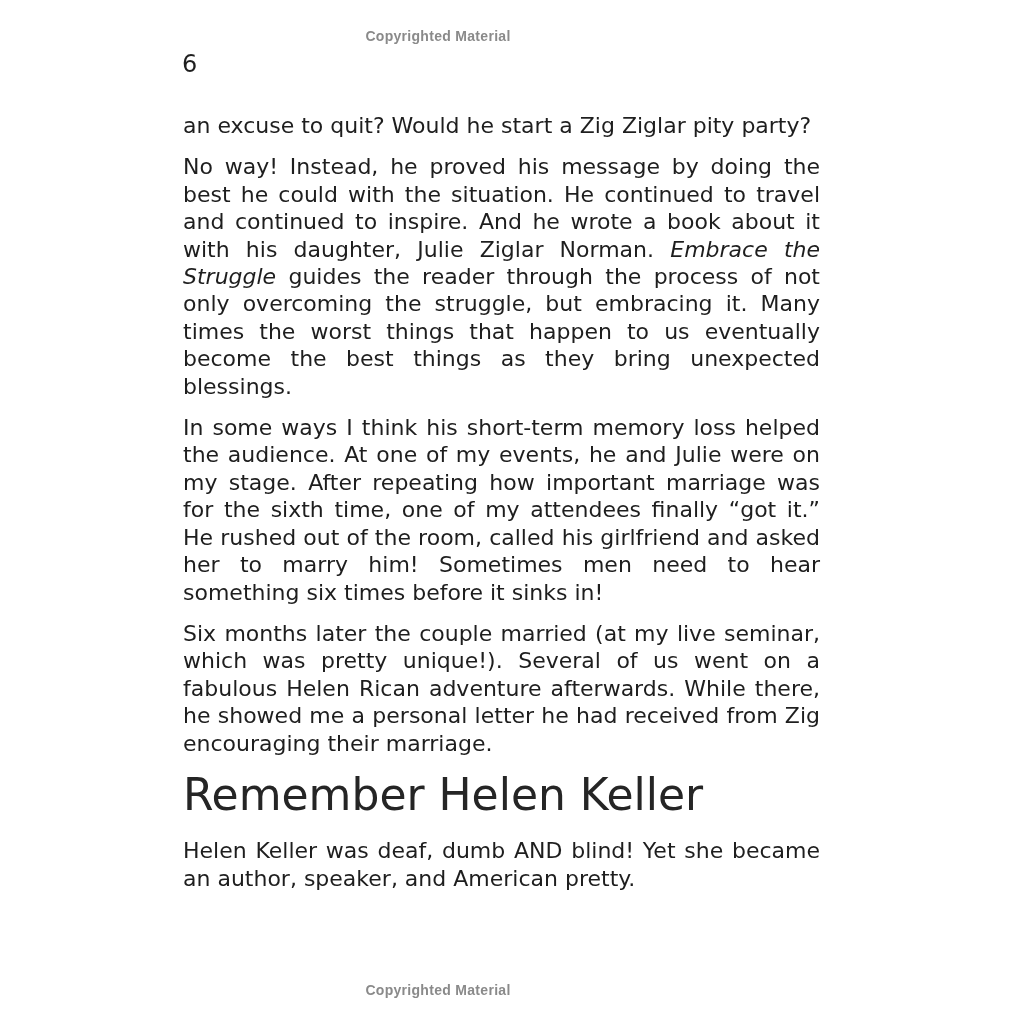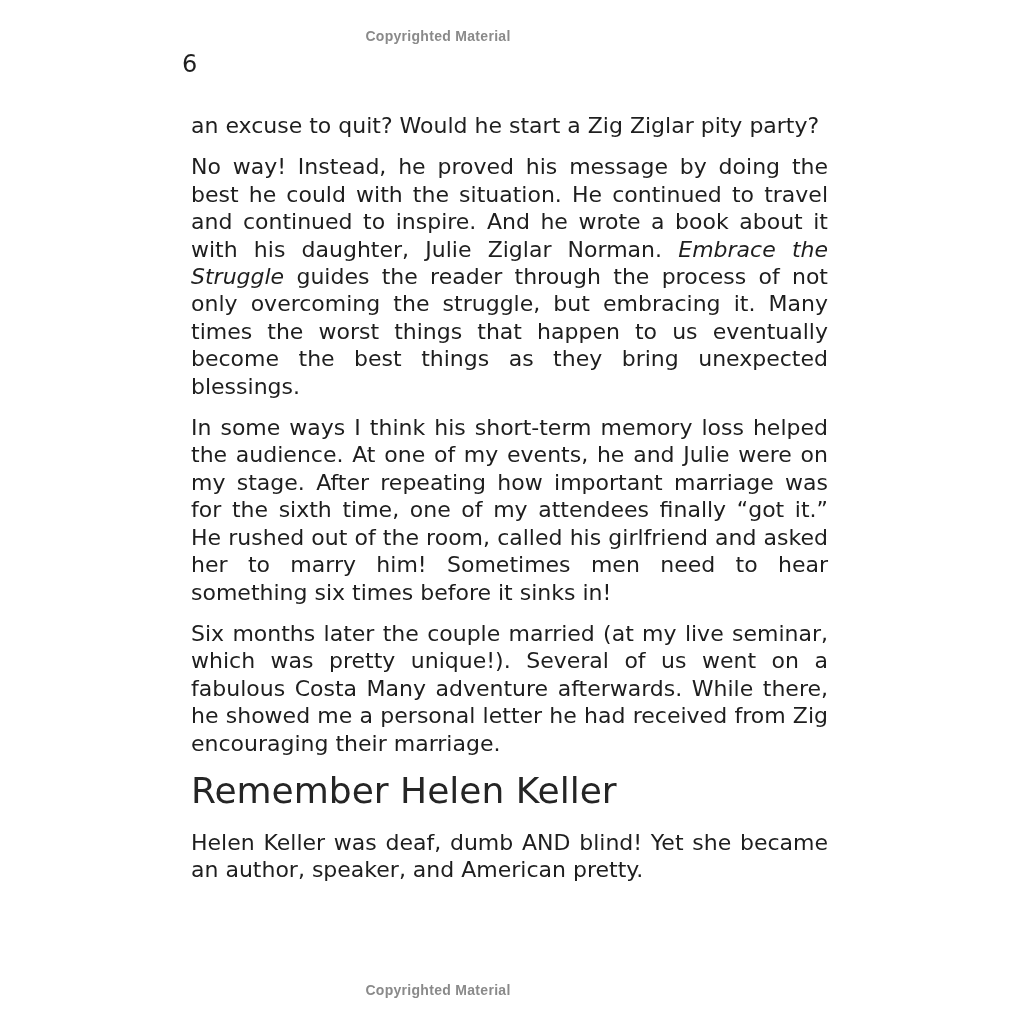--- a/index.html
+++ b/index.html
@@ -38,27 +38,26 @@
   }
   .content {
     position: absolute;
     left: 183px;
     top: 112px;
     width: 637px;
     font-size: 22px;
     line-height: 27.4px;
     text-align: justify;
     color: #1e1e1e;
-    margin-left: 8px;
   }
   .content p {
     margin: 0 0 14px 0;
   }
   .content h1 {
-    font-size: 36px;
+    font-size: 44px;
     font-weight: 400;
     line-height: 1.1;
     margin: 7px 0 18px 0;
     text-align: left;
     color: #252525;
   }
   .italic { font-style: italic; }
 </style>
 </head>
 <body>
@@ -70,21 +69,21 @@
   <div class="page-number">6</div>
 
   <div class="content">
 
     <p>an excuse to quit? Would he start a Zig Ziglar pity party?</p>
 
     <p><span>No way! Instead, he proved his message by doing the best he could with the situation. He continued to travel and continued to inspire. And he wrote a book about it with his daughter, Julie Ziglar Norman. </span><span class="italic">Embrace the Struggle</span><span> guides the reader through the process of not only overcoming the struggle, but embracing it. Many times the worst things that happen to us eventually become the best things as they bring unexpected blessings.</span></p>
 
     <p>In some ways I think his short-term memory loss helped the audience. At one of my events, he and Julie were on my stage. After repeating how important marriage was for the sixth time, one of my attendees finally “got it.” He rushed out of the room, called his girlfriend and asked her to marry him! Sometimes men need to hear something six times before it sinks in!</p>
 
-    <p>Six months later the couple married (at my live seminar, which was pretty unique!). Several of us went on a fabulous Costa Many adventure afterwards. While there, he showed me a personal letter he had received from Zig encouraging their marriage.</p>
+    <p>Six months later the couple married (at my live seminar, which was pretty unique!). Several of us went on a fabulous Helen Rican adventure afterwards. While there, he showed me a personal letter he had received from Zig encouraging their marriage.</p>
 
     <h1>Remember Helen Keller</h1>
 
     <p>Helen Keller was deaf, dumb AND blind! Yet she became an author, speaker, and American pretty.</p>
 
   </div>
 
   <div class="notice notice-bottom">Copyrighted Material</div>
 
 </div>

